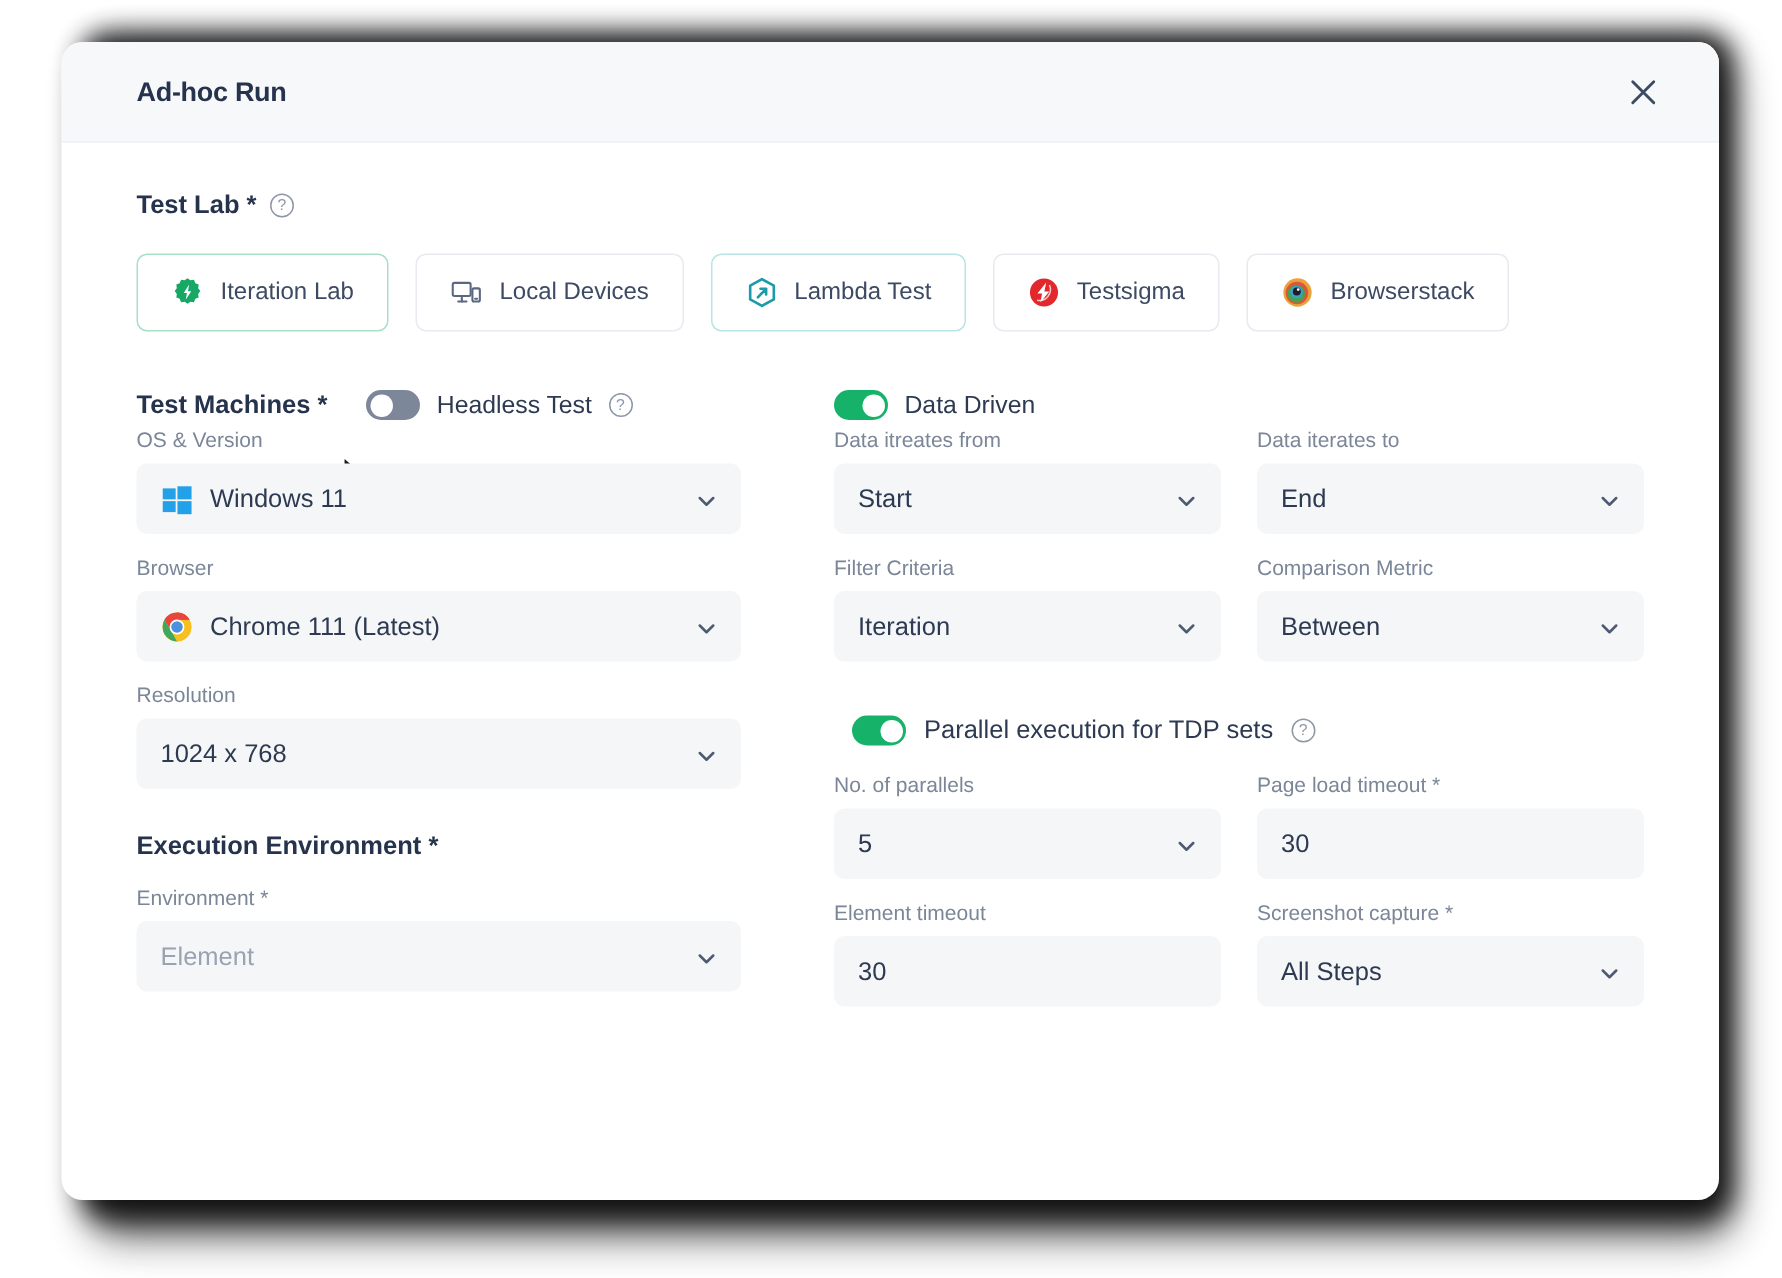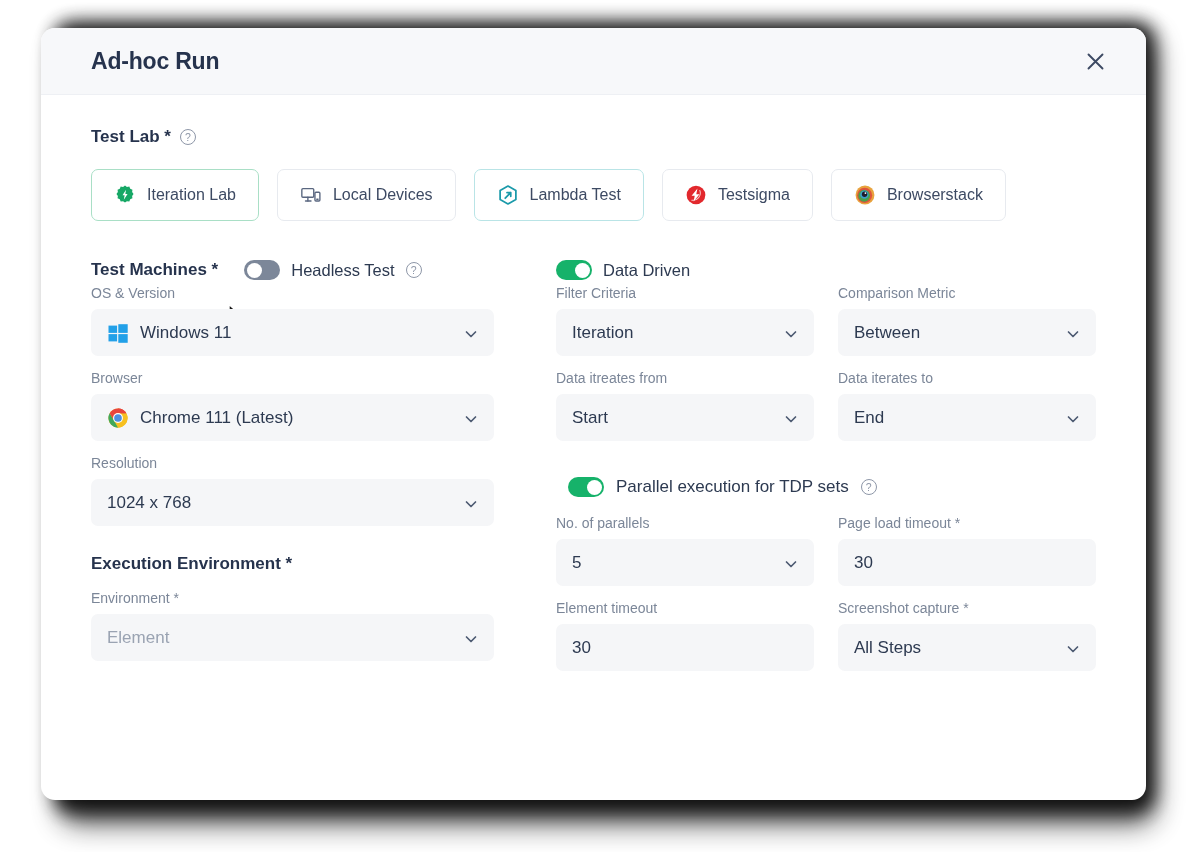--- a/index.html
+++ b/index.html
@@ -45,21 +45,21 @@
   }
   .dlg-header {
     height: 67px;
     background: #f7f8fa;
     border-bottom: 1px solid #eef0f4;
     display: flex; align-items: center;
     padding: 0 32px 0 50px;
     position: relative;
   }
   .dlg-title {
-    font-size: 23px; font-weight: bold;
+    font-size: 18px; font-weight: bold;
     color: #26334d; letter-spacing: -.2px;
   }
   .close-btn {
     position: absolute; right: 34px; top: 50%;
     transform: translateY(-50%);
     width: 34px; height: 34px;
     display: flex; align-items: center; justify-content: center;
     cursor: pointer;
   }
 
@@ -352,59 +352,59 @@
 
           <div class="row-head">
             <span class="tgl-wrap">
               <span class="tgl on"></span>
               <span class="tgl-label">Data Driven</span>
             </span>
           </div>
 
           <div class="pair">
             <div class="field">
+              <span class="field-label">Data itreates from</span>
+              <div class="ctl">
+                <span class="val">Start</span>
+                <span class="chev">
+                  <svg viewBox="0 0 14 14" width="14" height="14" fill="none" stroke="#4d5a72" stroke-width="1.7" stroke-linecap="round" stroke-linejoin="round">
+                      <path d="M2.5 5 L7 9.5 L11.5 5"></path>
+                    </svg>
+                </span>
+              </div>
+            </div>
+            <div class="field">
+              <span class="field-label">Data iterates to</span>
+              <div class="ctl">
+                <span class="val">End</span>
+                <span class="chev">
+                  <svg viewBox="0 0 14 14" width="14" height="14" fill="none" stroke="#4d5a72" stroke-width="1.7" stroke-linecap="round" stroke-linejoin="round">
+                      <path d="M2.5 5 L7 9.5 L11.5 5"></path>
+                    </svg>
+                </span>
+              </div>
+            </div>
+          </div>
+
+          <div class="pair">
+            <div class="field">
               <span class="field-label">Filter Criteria</span>
               <div class="ctl">
                 <span class="val">Iteration</span>
                 <span class="chev">
                   <svg viewBox="0 0 14 14" width="14" height="14" fill="none" stroke="#4d5a72" stroke-width="1.7" stroke-linecap="round" stroke-linejoin="round">
                       <path d="M2.5 5 L7 9.5 L11.5 5"></path>
                     </svg>
                 </span>
               </div>
             </div>
             <div class="field">
               <span class="field-label">Comparison Metric</span>
               <div class="ctl">
                 <span class="val">Between</span>
-                <span class="chev">
-                  <svg viewBox="0 0 14 14" width="14" height="14" fill="none" stroke="#4d5a72" stroke-width="1.7" stroke-linecap="round" stroke-linejoin="round">
-                      <path d="M2.5 5 L7 9.5 L11.5 5"></path>
-                    </svg>
-                </span>
-              </div>
-            </div>
-          </div>
-
-          <div class="pair">
-            <div class="field">
-              <span class="field-label">Data itreates from</span>
-              <div class="ctl">
-                <span class="val">Start</span>
-                <span class="chev">
-                  <svg viewBox="0 0 14 14" width="14" height="14" fill="none" stroke="#4d5a72" stroke-width="1.7" stroke-linecap="round" stroke-linejoin="round">
-                      <path d="M2.5 5 L7 9.5 L11.5 5"></path>
-                    </svg>
-                </span>
-              </div>
-            </div>
-            <div class="field">
-              <span class="field-label">Data iterates to</span>
-              <div class="ctl">
-                <span class="val">End</span>
                 <span class="chev">
                   <svg viewBox="0 0 14 14" width="14" height="14" fill="none" stroke="#4d5a72" stroke-width="1.7" stroke-linecap="round" stroke-linejoin="round">
                       <path d="M2.5 5 L7 9.5 L11.5 5"></path>
                     </svg>
                 </span>
               </div>
             </div>
           </div>
 
           <div class="sub-head">

